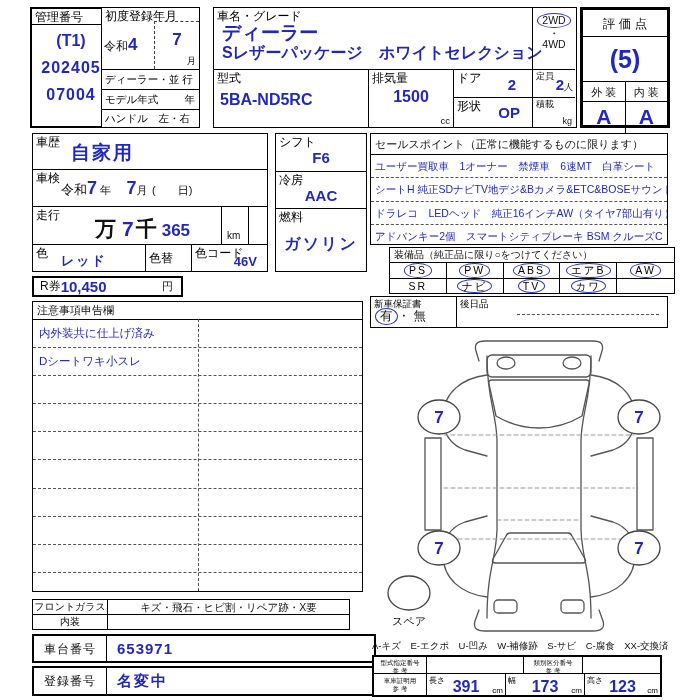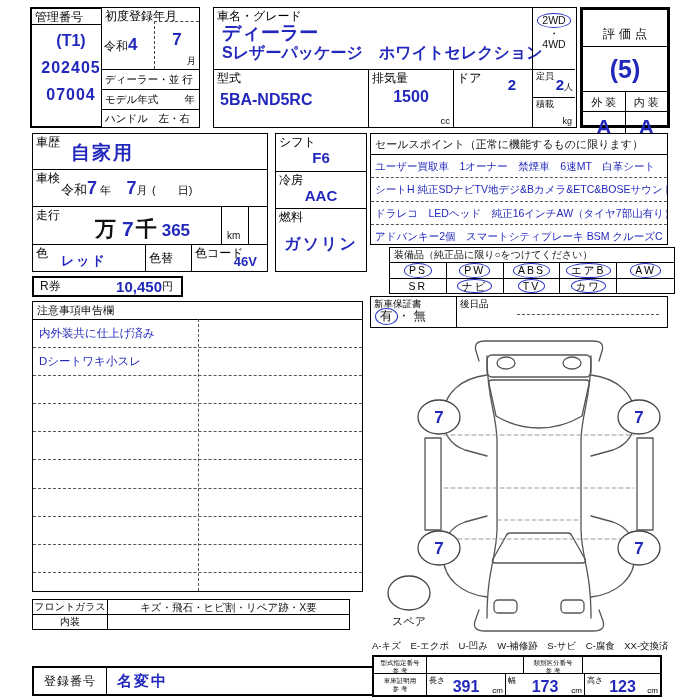--- a/index.html
+++ b/index.html
@@ -88,35 +88,39 @@
     <div class="abs bt bl" style="left:154px;top:61px;width:85px;bottom:0">
       <div class="lbl">排気量</div>
       <div class="bv ctr" style="font-size:16px;padding-top:3px">1500</div>
       <div class="abs" style="right:3px;bottom:1px;font-size:9.5px">cc</div>
     </div>
     <div class="abs bt bl" style="left:239px;top:61px;width:79px;bottom:0">
       <div class="abs" style="left:0;top:0;right:0;height:27px">
         <div class="lbl">ドア</div>
         <div class="abs bv" style="right:16px;top:6px;font-size:15px">2</div>
       </div>
+      <div class="abs bt" style="left:0;top:27px;right:0;bottom:0">
+        <div class="lbl">形状</div>
+        <div class="abs bv" style="right:12px;top:6px;font-size:15px">OP</div>
+      </div>
     </div>
     <div class="abs bt bl" style="left:318px;top:61px;width:43px;bottom:0">
       <div class="abs" style="left:0;top:0;right:0;height:27px">
         <div class="lbl" style="font-size:9px">定員</div>
         <div class="abs" style="right:2px;top:6px"><span class="bv" style="font-size:15px">2</span><span style="font-size:9px">人</span></div>
       </div>
       <div class="abs bt" style="left:0;top:27px;right:0;bottom:0">
         <div class="lbl" style="font-size:9px">積載</div>
         <div class="abs" style="right:3px;bottom:1px;font-size:9px">kg</div>
       </div>
     </div>
   </div>
 
   <div class="box bw3" style="left:580px;top:7px;width:90px;height:121px">
-    <div class="bb ctr" style="height:20px;font-size:12.5px;padding-top:16px">評 価 点</div>
+    <div class="bb ctr" style="height:20px;font-size:12.5px;padding-top:6px">評 価 点</div>
     <div class="bv ctr" style="font-size:25px;height:44px;line-height:44px">(5)</div>
     <div class="flex bt" style="height:19px">
       <div class="ctr" style="flex:1;font-size:11px;padding-top:3px">外 装</div>
       <div class="ctr bl" style="flex:1;font-size:11px;padding-top:3px">内 装</div>
     </div>
     <div class="flex bt" style="height:32px">
       <div class="ctr bv" style="flex:1;font-size:21px;line-height:30px">A</div>
       <div class="ctr bv bl" style="flex:1;font-size:21px;line-height:30px">A</div>
     </div>
   </div>
@@ -226,21 +230,21 @@
       <div style="padding-left:4px;font-size:12.5px;margin-top:-1px"><span class="circled">有</span><span>・</span> <span>無</span></div>
     </div>
     <div class="abs" style="left:86px;top:0;right:0;bottom:0">
       <div class="lbl" style="font-size:9.5px">後日品</div>
       <div class="abs" style="left:60px;right:8px;top:17px;border-top:1.5px dashed #555"></div>
     </div>
   </div>
 
   <div class="box bw2 flex" style="left:32px;top:276px;width:151px;height:21px;align-items:center">
     <span style="font-size:12px;padding-left:6px">R券</span>
-    <span class="bv" style="font-size:15px;flex:1;text-align:right">10,450</span>
+    <span class="bv" style="font-size:15px;flex:1;text-align:left">10,450</span>
     <span style="font-size:11px;padding-right:8px">円</span>
   </div>
 
   <div class="box" style="left:32px;top:301px;width:331px;height:291px">
     <div class="bb" style="height:17px;font-size:11px;line-height:17px;padding-left:4px">注意事項申告欄</div>
     <div class="abs" style="left:50%;top:17px;bottom:0;border-left:1px dashed #555"></div>
     <div class="note-row dashb blue">内外装共に仕上げ済み</div>
     <div class="note-row dashb blue">Dシートワキ小スレ</div>
     <div class="note-row dashb"></div>
     <div class="note-row dashb"></div>
@@ -293,20 +297,24 @@
   <div class="box" style="left:32px;top:599px;width:318px;height:31px">
     <div class="flex" style="height:14px">
       <div class="br ctr" style="width:74px;font-size:10px;line-height:14px">フロントガラス</div>
       <div class="ctr" style="flex:1;font-size:10.5px;line-height:14px;white-space:nowrap">キズ・飛石・ヒビ割・リペア跡・X要</div>
     </div>
     <div class="flex bt" style="height:14px">
       <div class="br ctr" style="width:74px;font-size:10px;line-height:14px">内装</div>
     </div>
   </div>
 
+  <div class="box bw2 flex" style="left:32px;top:634px;width:344px;height:29px;align-items:center">
+    <div class="br ctr" style="width:72px;font-size:12px;letter-spacing:1px;height:100%;line-height:26px">車台番号</div>
+    <div class="bv" style="font-size:15px;padding-left:10px;letter-spacing:1px">653971</div>
+  </div>
 
   <div class="box bw2 flex" style="left:32px;top:666px;width:344px;height:30px;align-items:center">
     <div class="br ctr" style="width:72px;font-size:12px;letter-spacing:1px;height:100%;line-height:27px">登録番号</div>
     <div class="bv" style="font-size:15px;padding-left:10px;letter-spacing:2px">名変中</div>
   </div>
 
   <div class="abs" style="left:372px;top:640px;width:326px;font-size:9.5px;white-space:nowrap">A-キズ　E-エクボ　U-凹み　W-補修跡　S-サビ　C-腐食　XX-交換済</div>
 
   <div class="box bw2" style="left:372px;top:655px;width:290px;height:42px">
     <div class="flex bb" style="height:16px">

